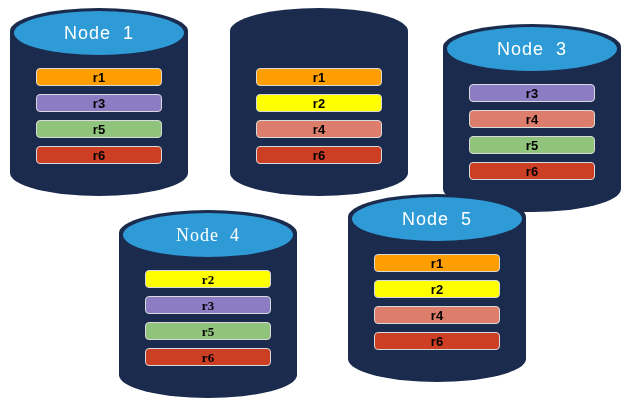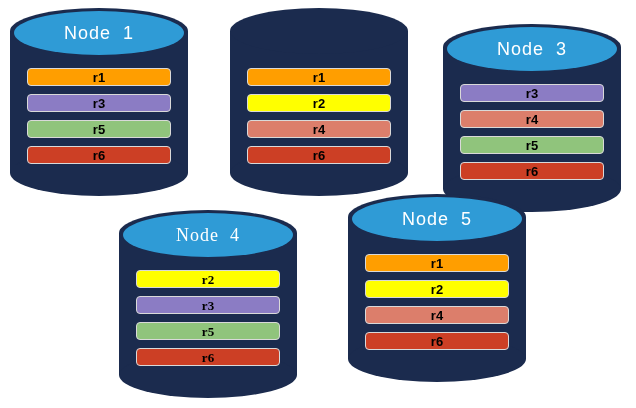--- a/index.html
+++ b/index.html
@@ -66,21 +66,21 @@
     position: absolute;
     left: 0;
     right: 0;
     top: 60px;
     display: flex;
     flex-direction: column;
     align-items: center;
     gap: 8px;
   }
   .bar {
-    width: 144px;
+    width: 126px;
     height: 18px;
     box-sizing: border-box;
     border: 1px solid var(--bar-border, #D9D9D9);
     border-radius: 4px;
     display: flex;
     align-items: center;
     justify-content: center;
   }
   .bar-label {
     font-size: 13px;

